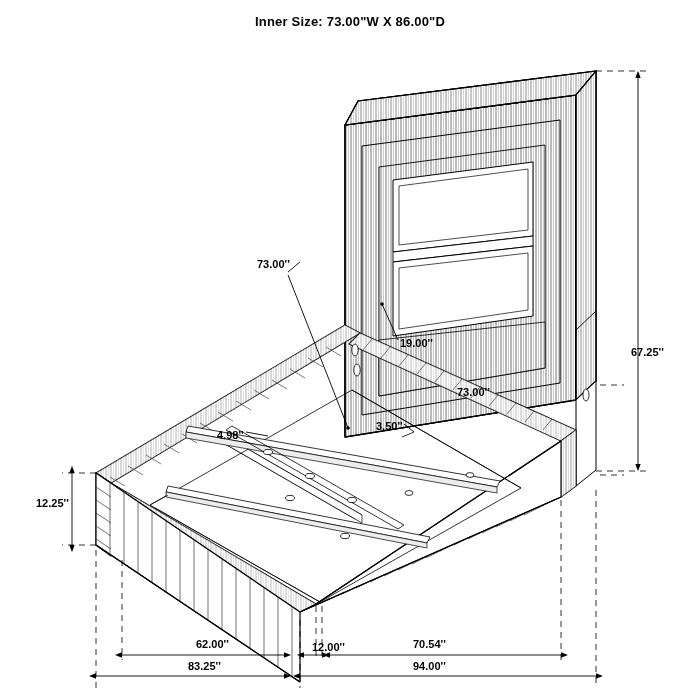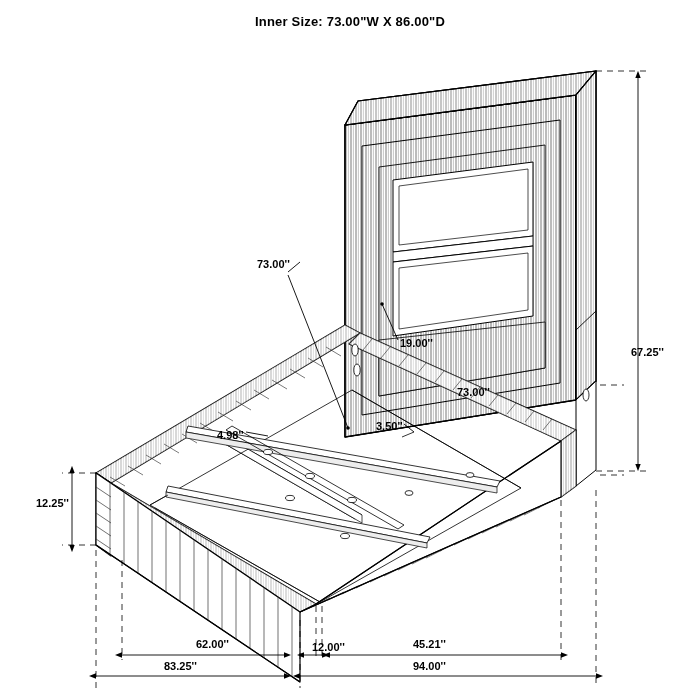--- a/index.html
+++ b/index.html
@@ -306,19 +306,19 @@
   <div class="dimlabel" style="left:376px; top:420px;">3.50''</div>
 
   <div class="dimlabel" style="left:217px; top:429px;">4.98''</div>
 
   <div class="dimlabel" style="left:36px; top:497px;">12.25''</div>
 
   <div class="dimlabel" style="left:176px; top:638px;margin-left:20px;">62.00''</div>
 
   <div class="dimlabel" style="left:312px; top:641px;text-align:center;">12.00''</div>
 
-  <div class="dimlabel" style="left:413px; top:638px;">45.21''</div>
-
-  <div class="dimlabel" style="left:164px; top:660px;">83.25''</div>
+  <div class="dimlabel" style="left:413px; top:638px;">70.54''</div>
+
+  <div class="dimlabel" style="left:188px; top:660px;">83.25''</div>
 
   <div class="dimlabel" style="left:413px; top:660px;">94.00''</div>
 
 </div>
 
 </body></html>

